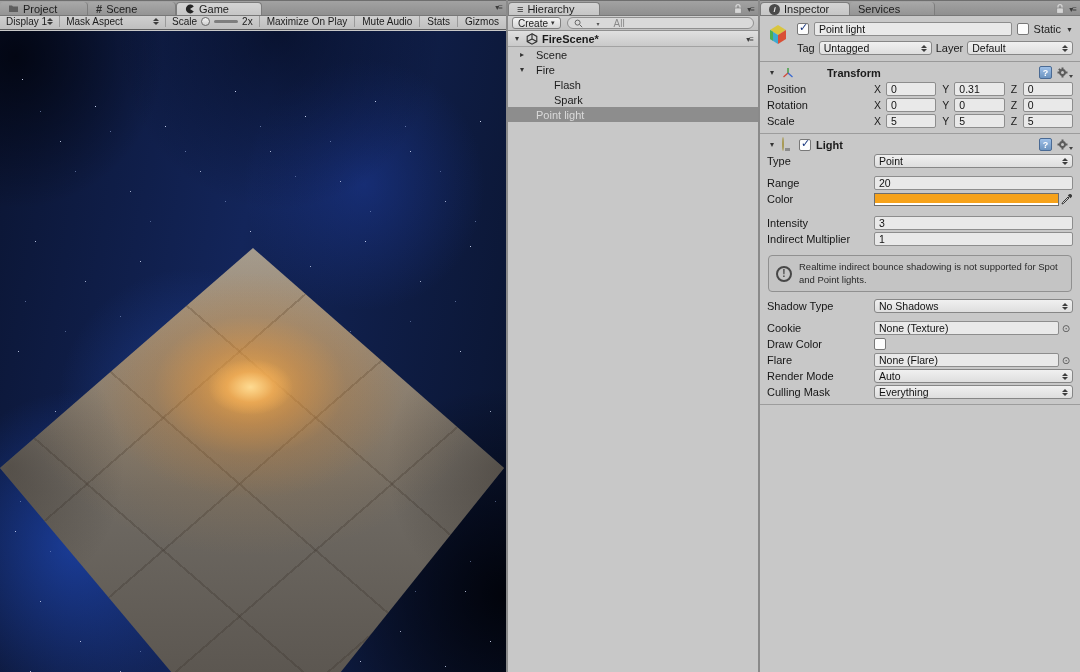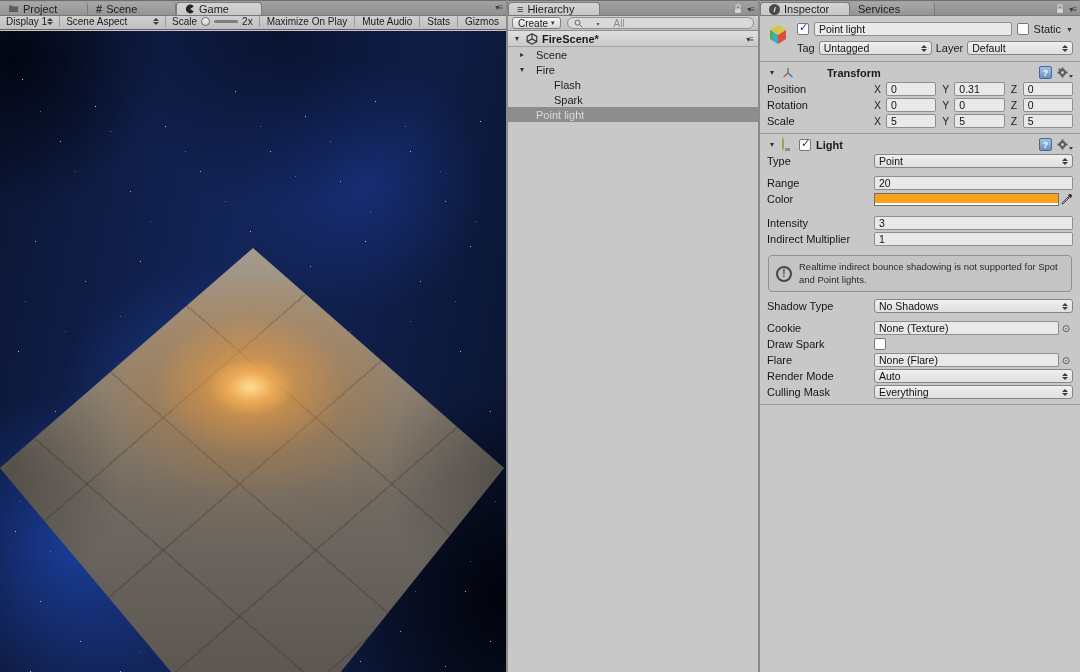--- a/index.html
+++ b/index.html
@@ -147,21 +147,21 @@
     </div>
     <div class="toolbar">
       <div class="tb-dd" style="width:78px">
         <span>Display 1</span>
         <span class="updown">
             <i class="tri-up"></i>
             <i class="tri-dn"></i>
           </span>
       </div>
       <div class="tb-dd" style="width:152px">
-        <span>Scene Aspect</span>
+        <span>Mask Aspect</span>
         <span class="updown">
             <i class="tri-up"></i>
             <i class="tri-dn"></i>
           </span>
       </div>
       <div class="scale-group">
         <span>Scale</span>
         <span class="knob"></span>
         <span class="track"></span>
         <span>2x</span>
@@ -465,21 +465,21 @@
         </div>
         <div class="gap6"></div>
         <div class="irow">
           <span class="rlabel">Cookie</span>
           <div class="rval">
             <div class="tfield" style="flex:1">None (Texture)</div>
             <span class="sidebtn pickico">⊙</span>
           </div>
         </div>
         <div class="irow">
-          <span class="rlabel">Draw Spark</span>
+          <span class="rlabel">Draw Color</span>
           <div class="rval">
               <span class="cb"></span>
             </div>
         </div>
         <div class="irow">
           <span class="rlabel">Flare</span>
           <div class="rval">
             <div class="tfield" style="flex:1">None (Flare)</div>
             <span class="sidebtn pickico">⊙</span>
           </div>

